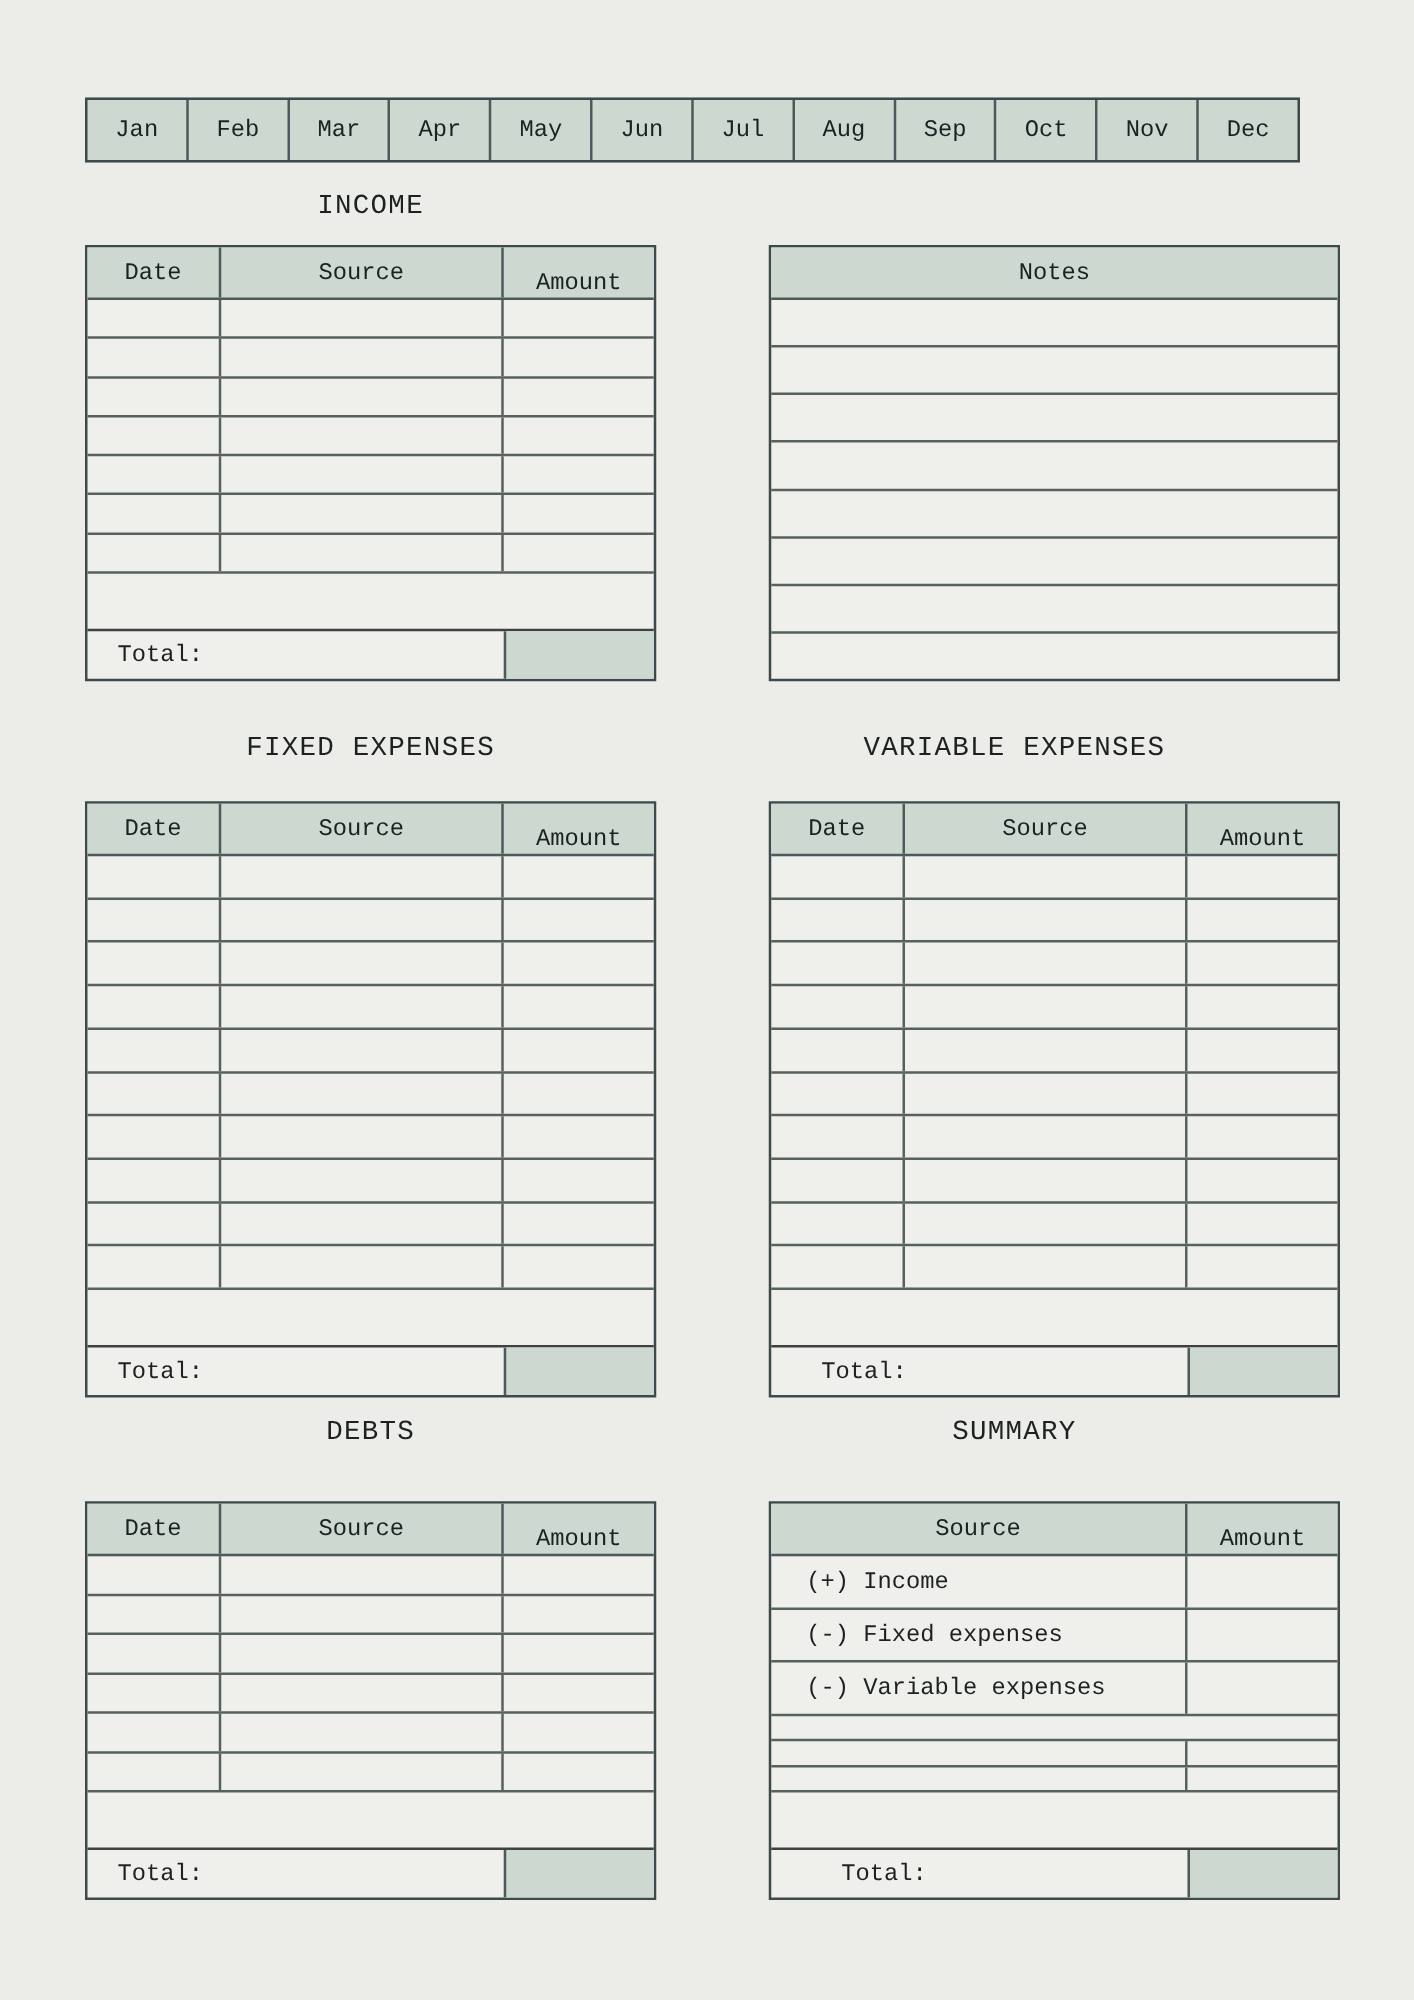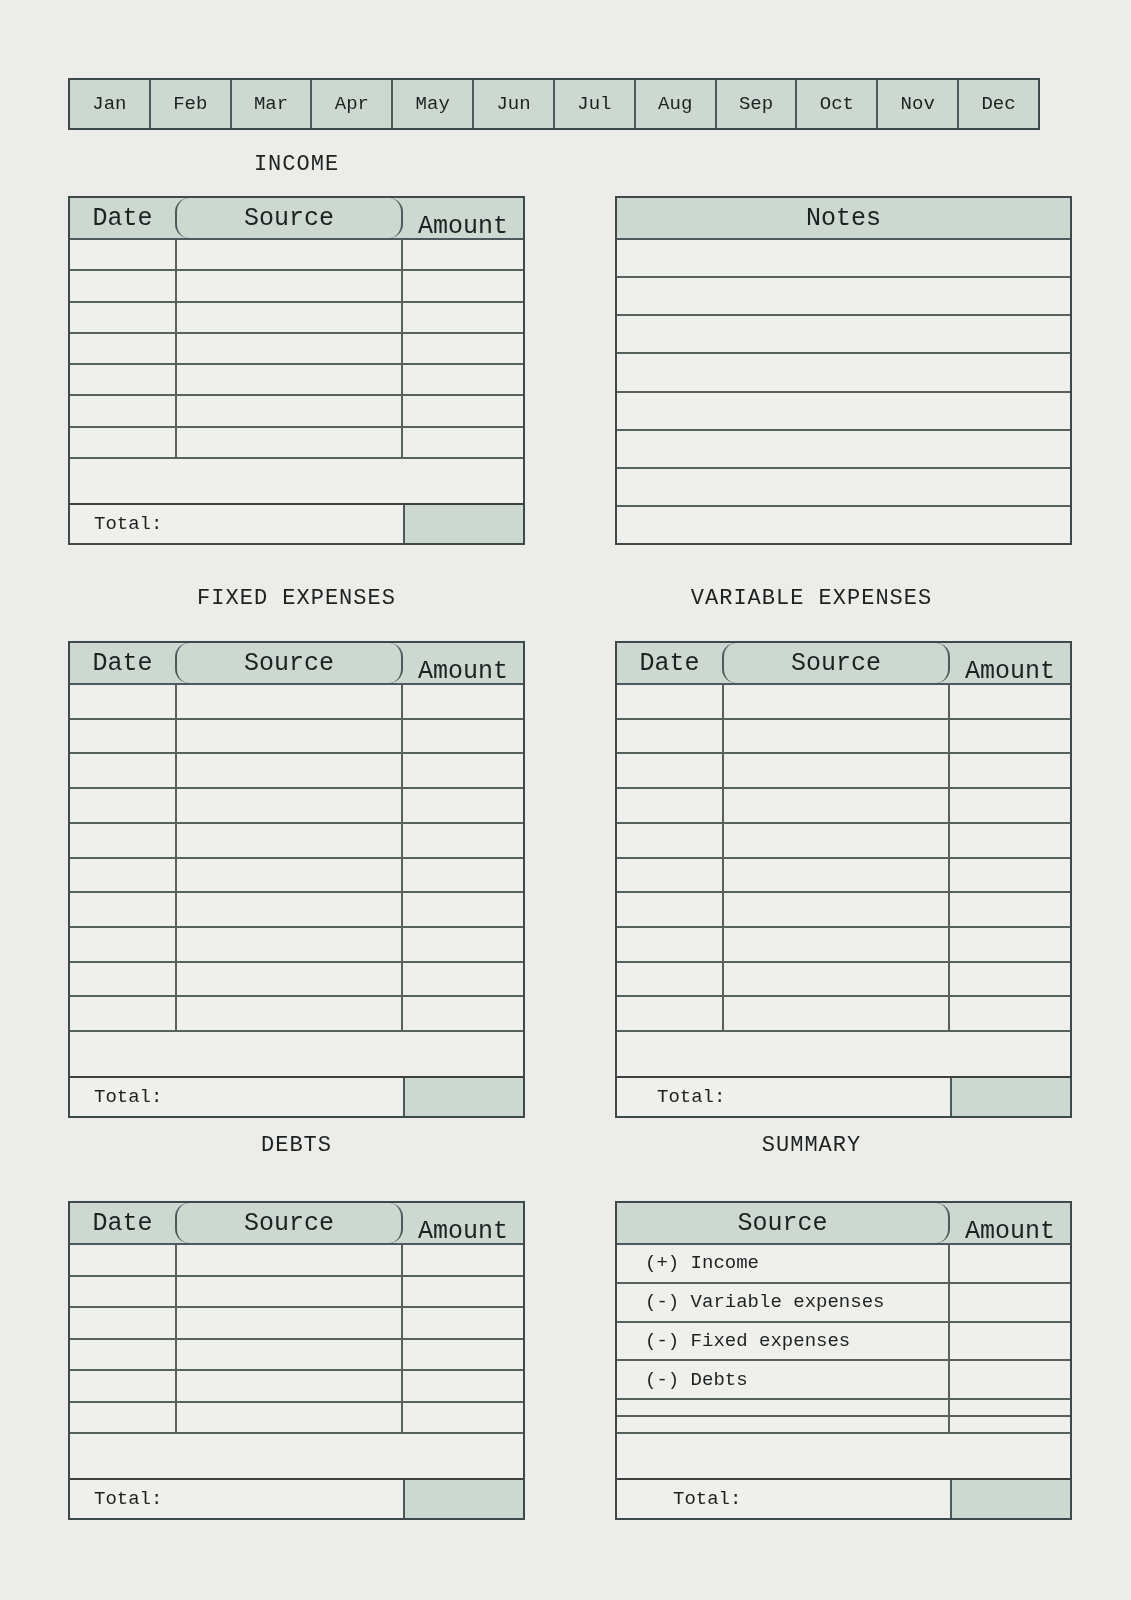--- a/index.html
+++ b/index.html
@@ -69,22 +69,21 @@
     display: flex;
     height: 40px;
     flex: 0 0 40px;
     background: #cdd8d0;
     border-bottom: 2px solid #4d5a5b;
   }
   .th {
     display: flex;
     align-items: center;
     justify-content: center;
-    font-size: 25px;
-    border-radius: 14px;
+    font-size: 19px;
   }
   .tr {
     display: flex;
     flex: 1 1 auto;
     border-bottom: 2px solid #57625f;
   }
   .tr:last-of-type { border-bottom: none; }
 
   .col-date   { width: 105px; flex: 0 0 105px; box-sizing: border-box; }
   .col-source { flex: 1 1 auto; border-left: 2px solid #57625f; border-right: 2px solid #57625f; box-sizing: border-box; }
@@ -386,29 +385,28 @@
 <div class="ptable t-right t-row3 summary">
   <div class="thead">
     <div class="th" style="flex:1; border-right:2px solid #4d5a5b; box-sizing:border-box;">Source</div>
     <div class="th col-amount">Amount</div>
   </div>
   <div class="tr">
     <div class="sum-label">(+) Income</div>
     <div class="sum-amount"></div>
   </div>
   <div class="tr">
+    <div class="sum-label">(-) Fixed expenses</div>
+    <div class="sum-amount"></div>
+  </div>
+  <div class="tr">
     <div class="sum-label">(-) Variable expenses</div>
     <div class="sum-amount"></div>
   </div>
   <div class="tr">
-    <div class="sum-label">(-) Fixed expenses</div>
-    <div class="sum-amount"></div>
-  </div>
-  <div class="tr">
-    <div class="sum-label">(-) Debts</div>
     <div class="sum-amount"></div>
   </div>
   <div class="tr">
     <div class="sum-label"></div>
     <div class="sum-amount"></div>
   </div>
   <div class="tr">
     <div class="sum-label"></div>
     <div class="sum-amount"></div>
   </div>

